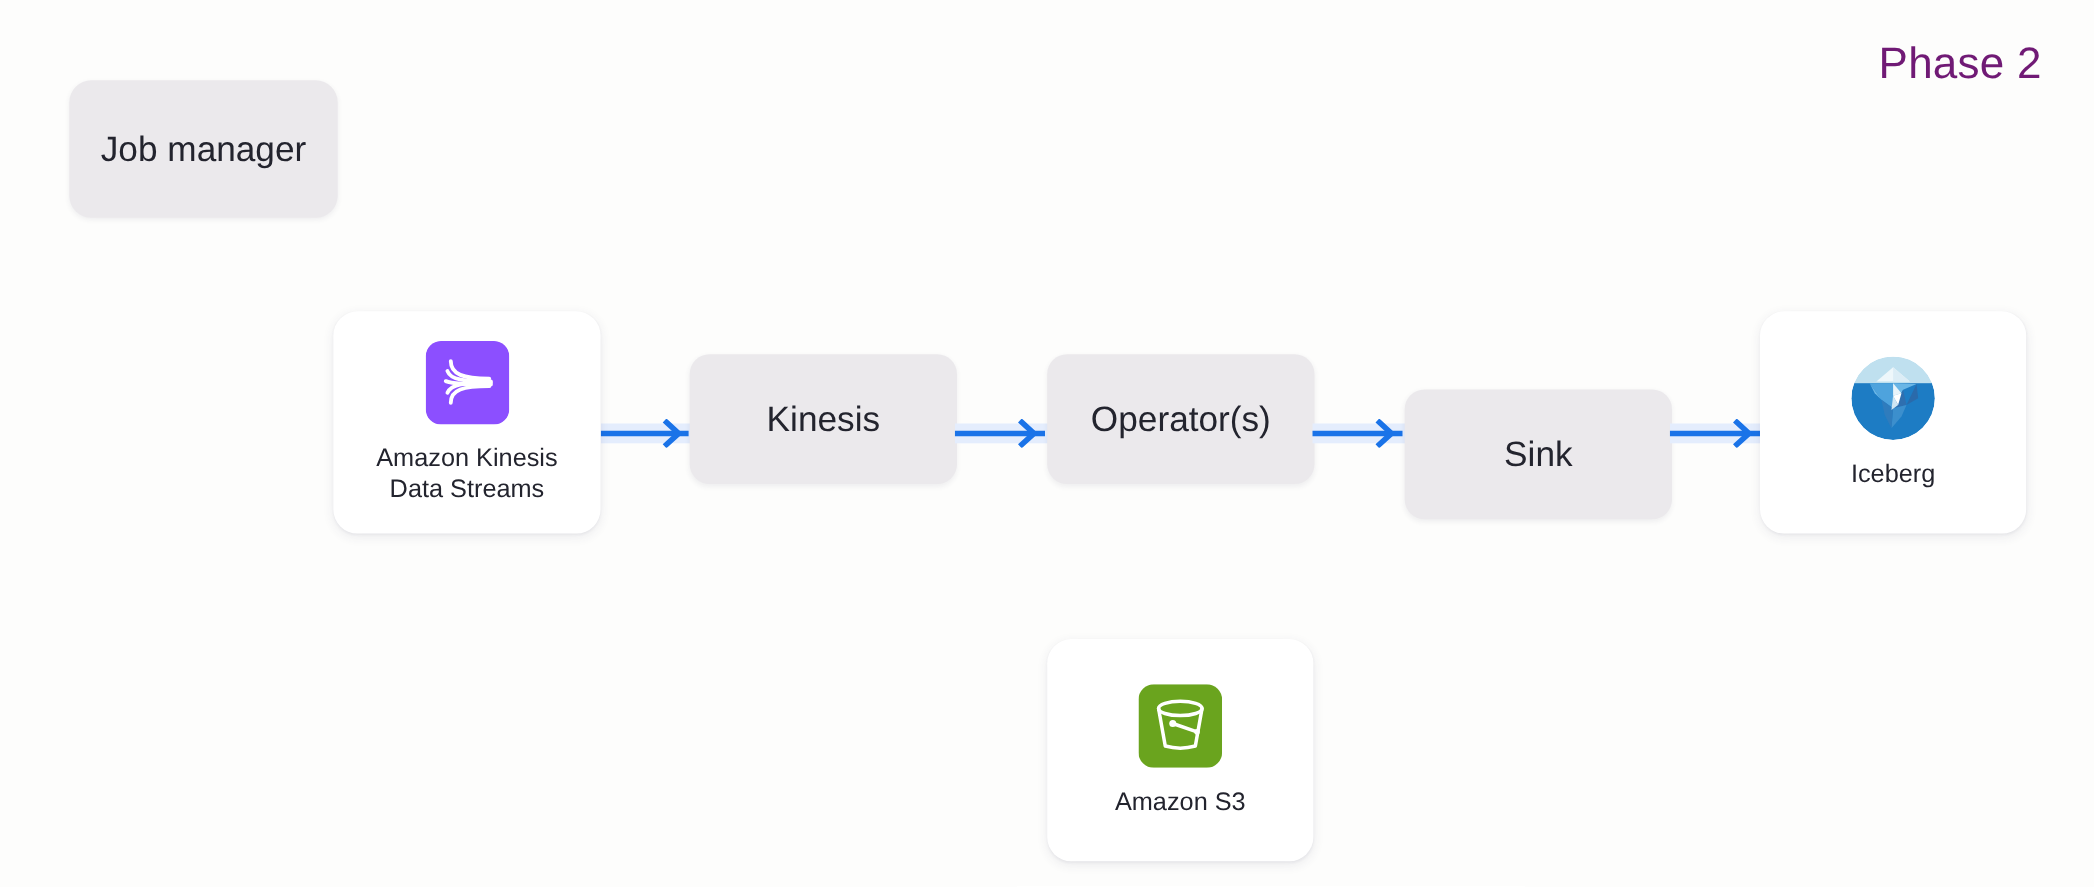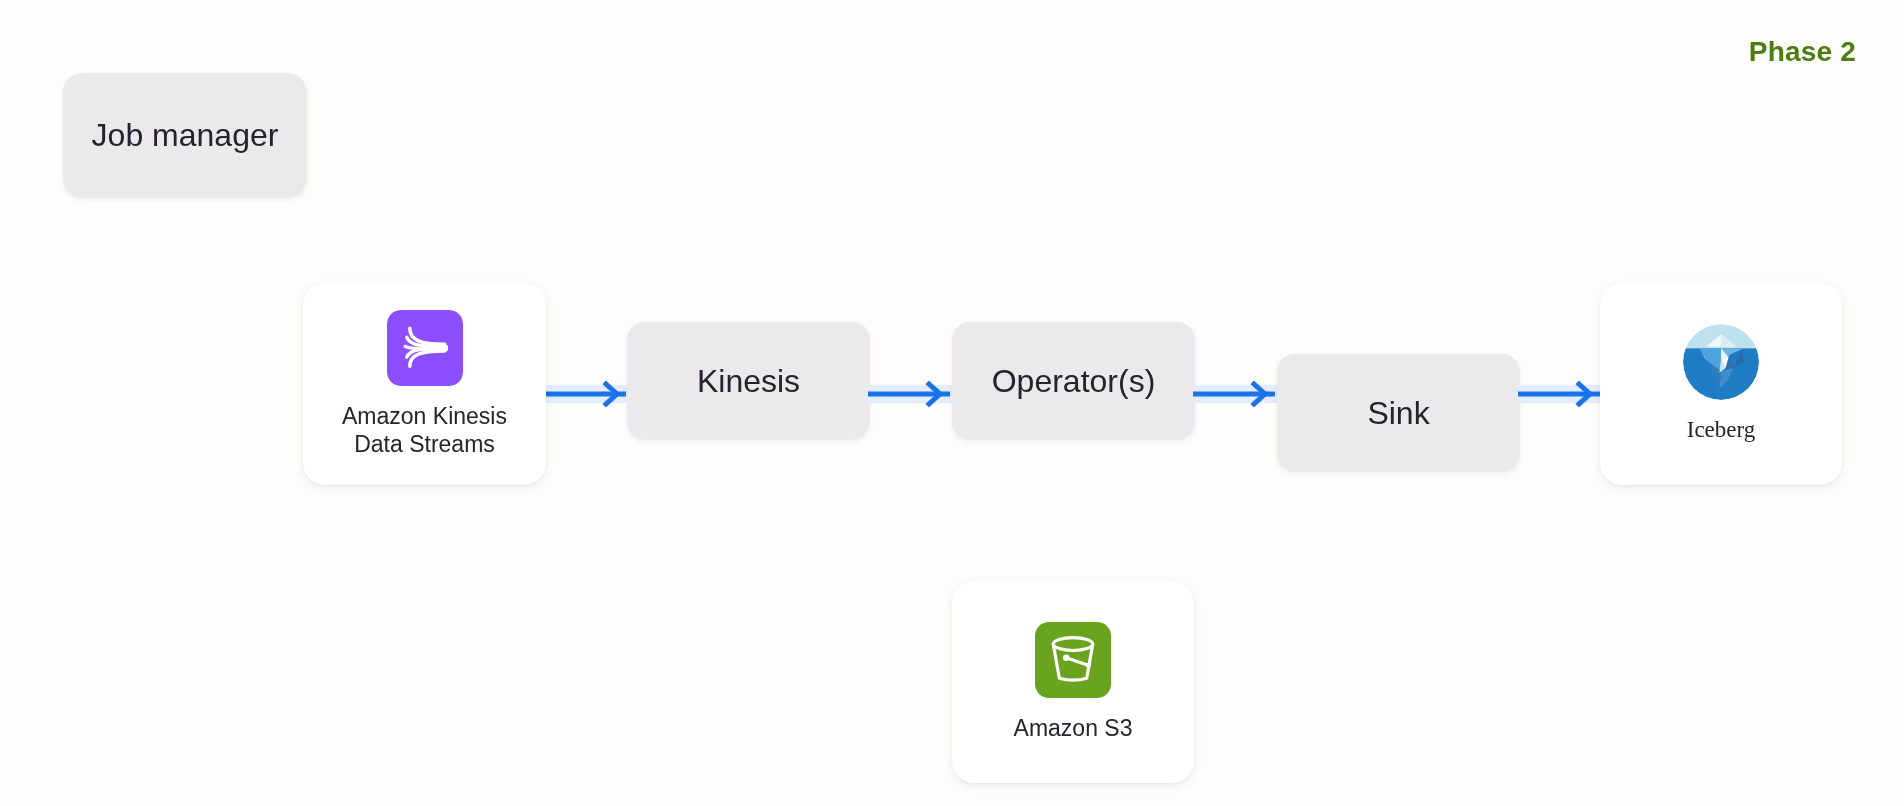--- a/index.html
+++ b/index.html
@@ -19,24 +19,24 @@
     height: 806px;
     background: #fdfdfc;
     overflow: hidden;
   }
 
   
   #phase-title {
     position: absolute;
     right: 48px;
     top: 36px;
-    font-size: 28px;
-    font-weight: 700;
+    font-size: 40px;
+    font-weight: 400;
     letter-spacing: 0.2px;
-    color: #4d7c0f;
+    color: #701a75;
     white-space: nowrap;
   }
 
   
   .grey-box {
     position: absolute;
     background: #ebe9ec;
     border-radius: 18px;
     box-shadow: 0 2px 5px rgba(60,60,80,0.07);
     display: flex;
@@ -88,21 +88,20 @@
     left: 303px;
     top: 283px;
     width: 243px;
     height: 202px;
   }
   #card-iceberg {
     left: 1600px;
     top: 283px;
     width: 242px;
     height: 202px;
-    font-family: Liberation Serif, serif;
   }
   #card-s3 {
     left: 952px;
     top: 581px;
     width: 242px;
     height: 202px;
   }
 
   
   .icon-tile {

